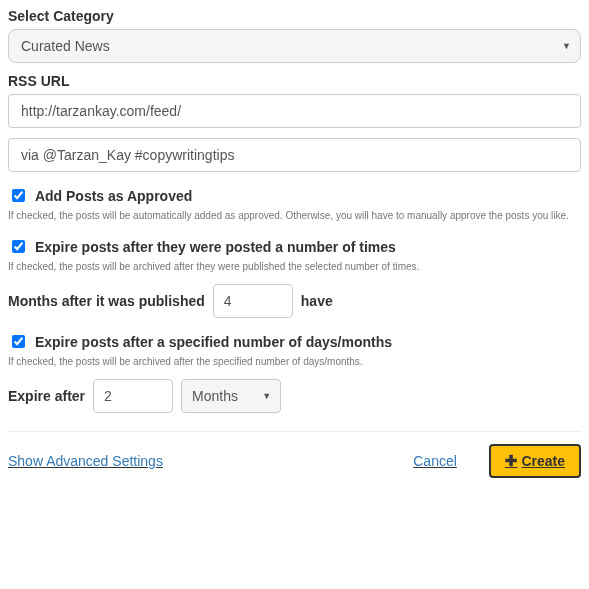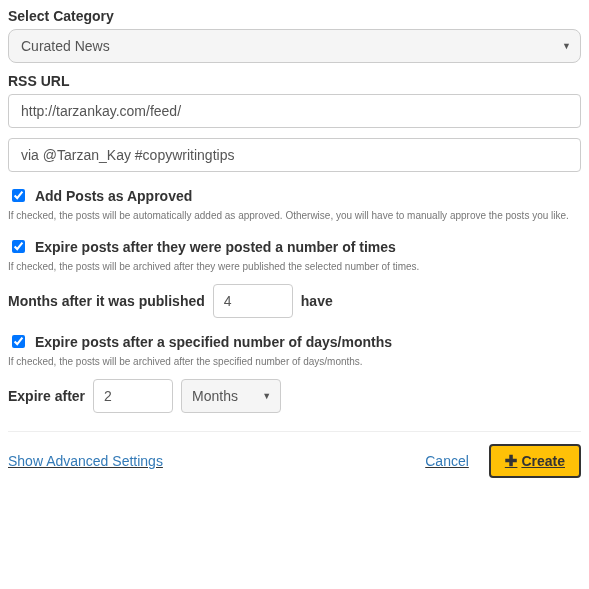--- a/index.html
+++ b/index.html
@@ -152,21 +152,21 @@
     text-decoration: underline;
   }
   .link {
     color: #337ab7;
     text-decoration: none;
     cursor: pointer;
   }
   .footer-right {
     display: flex;
     align-items: center;
-    gap: 20px;
+    gap: 32px;
   }
   .btn-create {
     background: #f4c20d;
     background: #f0ad00;
     background: #FFC107;
     border: 2px solid #333;
     border-radius: 4px;
     padding: 6px 14px;
     font-size: 14px;
     font-weight: bold;

